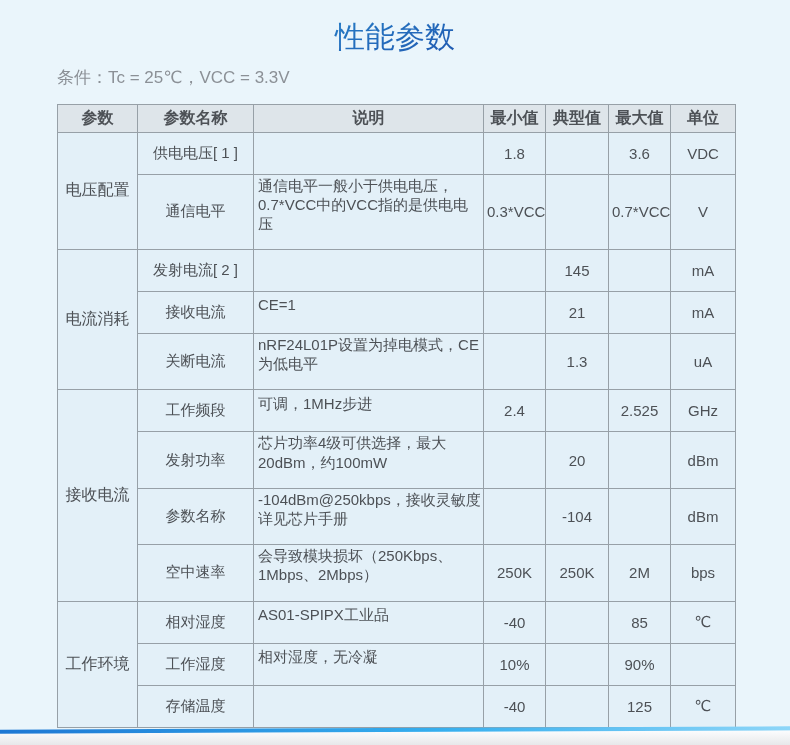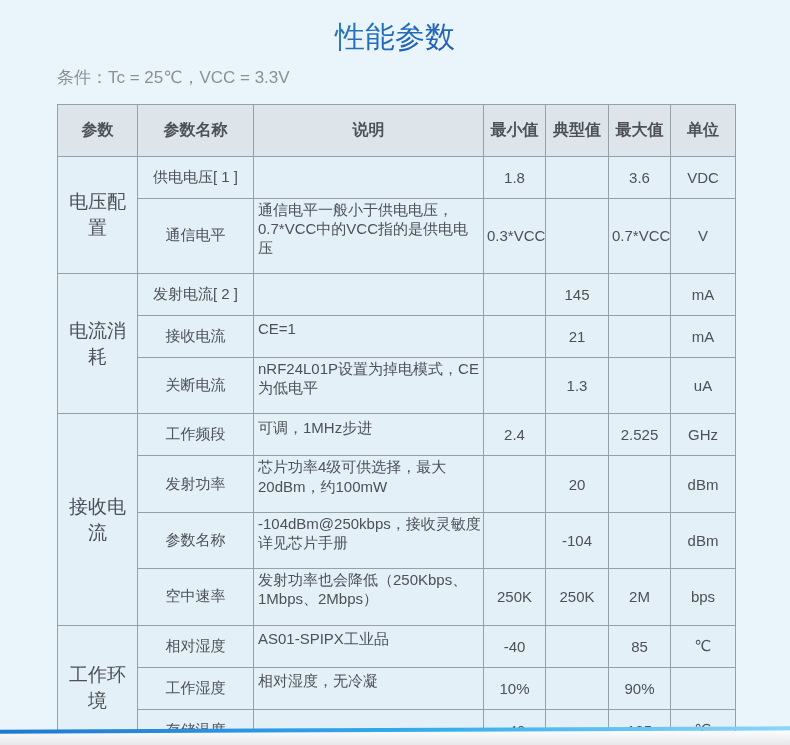--- a/index.html
+++ b/index.html
@@ -42,34 +42,34 @@
   .spec-table col.c-min   { width:62px; }
   .spec-table col.c-typ   { width:63px; }
   .spec-table col.c-max   { width:62px; }
   .spec-table col.c-unit  { width:65px; }
   .spec-table th, .spec-table td {
     border:1px solid #97a0a7;
     color:#4d5156;
     vertical-align:middle;
   }
   .spec-table th {
-    height:52px;
+    height:28px;
     background:#dee5ea;
     font-size:16px;
     font-weight:bold;
     text-align:center;
   }
   .spec-table td {
     height:42px;
     background:#e3f0f8;
     font-size:15px;
     text-align:center;
     padding:1px 3px;
   }
-  .spec-table td.group-cell { font-size:19px; }
+  .spec-table td.group-cell { font-size:16px; }
   .spec-table td.desc-cell {
     text-align:left;
     line-height:1.28;
     padding:1px 2px 16px 4px;
   }
   .notes {
     display:flex;
     margin:17px 0 0 57px;
     font-size:16px;
     color:#64686d;
@@ -183,21 +183,21 @@
         <tr>
           <td class="name-cell">参数名称</td>
           <td class="desc-cell">-104dBm@250kbps，接收灵敏度详见芯片手册</td>
           <td class="val-cell"></td>
           <td class="val-cell">-104</td>
           <td class="val-cell"></td>
           <td class="unit-cell">dBm</td>
         </tr>
         <tr>
           <td class="name-cell">空中速率</td>
-          <td class="desc-cell">发射功率也会降低（250Kbps、1Mbps、2Mbps）</td>
+          <td class="desc-cell">会导致模块损坏（250Kbps、1Mbps、2Mbps）</td>
           <td class="val-cell">250K</td>
           <td class="val-cell">250K</td>
           <td class="val-cell">2M</td>
           <td class="unit-cell">bps</td>
         </tr>
         <tr>
           <td class="group-cell" rowspan="3">工作环境</td>
           <td class="name-cell">相对湿度</td>
           <td class="desc-cell">AS01-SPIPX工业品</td>
           <td class="val-cell">-40</td>

